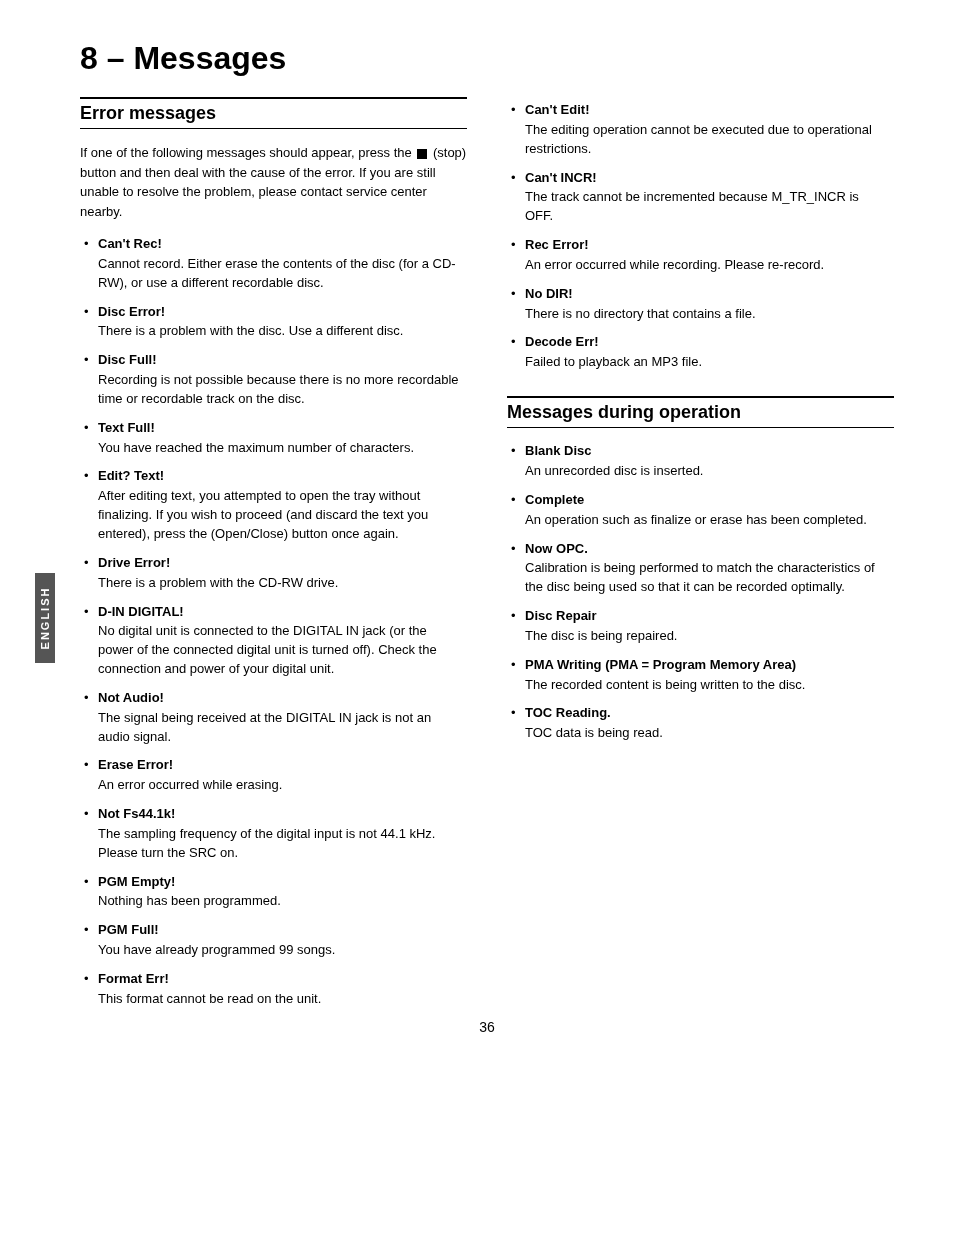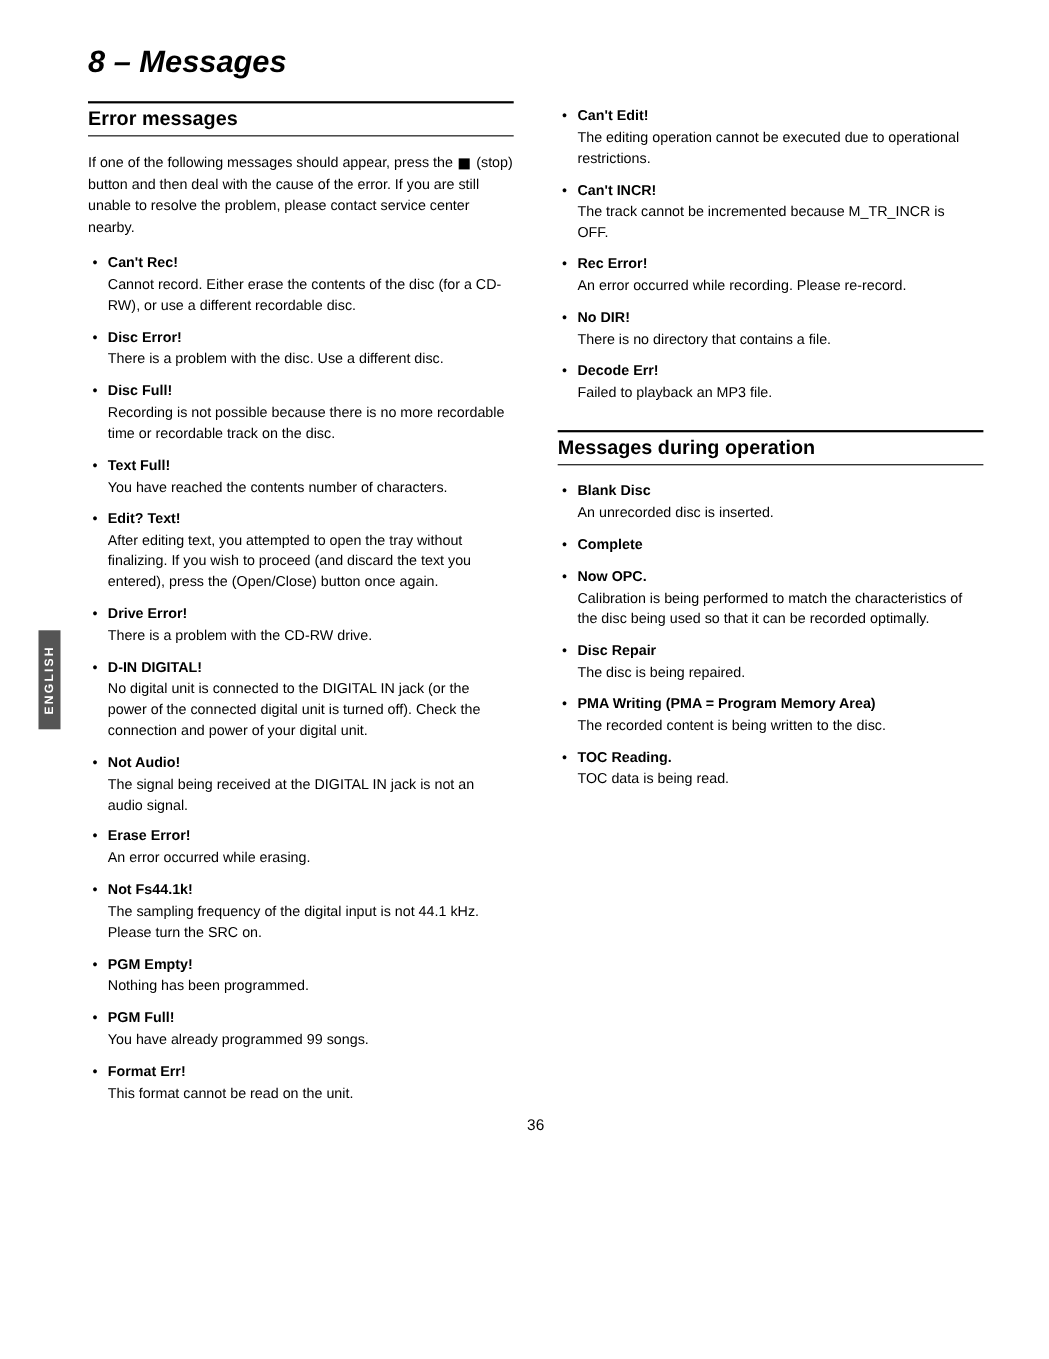--- a/index.html
+++ b/index.html
@@ -38,25 +38,24 @@
       text-align: center;
     }
 
     
     .content {
       margin-left: 20px;
     }
 
     
     .chapter-title {
-      font-size: 28px;
+      font-size: 32px;
       font-weight: bold;
       margin-bottom: 20px;
       padding-bottom: 0;
-      font-style: italic;
     }
 
     
     .section-title {
       font-size: 18px;
       font-weight: bold;
       border-top: 2px solid #000;
       border-bottom: 1px solid #000;
       padding: 4px 0;
       margin-bottom: 14px;
@@ -155,21 +154,21 @@
 
           <p class="intro">
             If one of the following messages should appear, press the <span class="stop-icon"></span> (stop) button and then deal with the cause of the error. If you are still unable to resolve the problem, please contact service center nearby.
           </p>
 
           <ul class="error-list">
 
           <li><span class="term">Can't Rec!</span><span class="desc">Cannot record. Either erase the contents of the disc (for a CD-RW), or use a different recordable disc.</span></li>
               <li><span class="term">Disc Error!</span><span class="desc">There is a problem with the disc. Use a different disc.</span></li>
               <li><span class="term">Disc Full!</span><span class="desc">Recording is not possible because there is no more recordable time or recordable track on the disc.</span></li>
-              <li><span class="term">Text Full!</span><span class="desc">You have reached the contents number of characters.</span></li>
+              <li><span class="term">Text Full!</span><span class="desc">You have reached the maximum number of characters.</span></li>
               <li><span class="term">Edit? Text!</span><span class="desc">After editing text, you attempted to open the tray without finalizing. If you wish to proceed (and discard the text you entered), press the  (Open/Close) button once again.</span></li>
               <li><span class="term">Drive Error!</span><span class="desc">There is a problem with the CD-RW drive.</span></li>
               <li><span class="term">D-IN DIGITAL!</span><span class="desc">No digital unit is connected to the DIGITAL IN jack (or the power of the connected digital unit is turned off). Check the connection and power of your digital unit.</span></li>
               <li><span class="term">Not Audio!</span><span class="desc">The signal being received at the DIGITAL IN jack is not an audio signal.</span></li>
               <li><span class="term">Erase Error!</span><span class="desc">An error occurred while erasing.</span></li>
               <li><span class="term">Not Fs44.1k!</span><span class="desc">The sampling frequency of the digital input is not 44.1 kHz. Please turn the SRC on.</span></li>
               <li><span class="term">PGM Empty!</span><span class="desc">Nothing has been programmed.</span></li>
               <li><span class="term">PGM Full!</span><span class="desc">You have already programmed 99 songs.</span></li>
               <li><span class="term">Format Err!</span><span class="desc">This format cannot be read on the unit.</span></li>
             </ul>
@@ -184,21 +183,21 @@
             <li><span class="term">Can't INCR!</span><span class="desc">The track cannot be incremented because M_TR_INCR is OFF.</span></li>
             <li><span class="term">Rec Error!</span><span class="desc">An error occurred while recording. Please re-record.</span></li>
             <li><span class="term">No DIR!</span><span class="desc">There is no directory that contains a file.</span></li>
             <li><span class="term">Decode Err!</span><span class="desc">Failed to playback an MP3 file.</span></li>
           </ul>
 
         <div class="section-op">
           <h2 class="section-title">Messages during operation</h2>
           <ul class="error-list" id="op-list">
           <li><span class="term">Blank Disc</span><span class="desc">An unrecorded disc is inserted.</span></li>
-              <li><span class="term">Complete</span></li>
+              <li><span class="term">Complete</span><span class="desc">An operation such as finalize or erase has been completed.</span></li>
               <li><span class="term">Now OPC.</span><span class="desc">Calibration is being performed to match the characteristics of the disc being used so that it can be recorded optimally.</span></li>
               <li><span class="term">Disc Repair</span><span class="desc">The disc is being repaired.</span></li>
               <li><span class="term">PMA Writing (PMA = Program Memory Area)</span><span class="desc">The recorded content is being written to the disc.</span></li>
               <li><span class="term">TOC Reading.</span><span class="desc">TOC data is being read.</span></li>
             </ul>
         </div>
 
       </div>
     </div>
 

